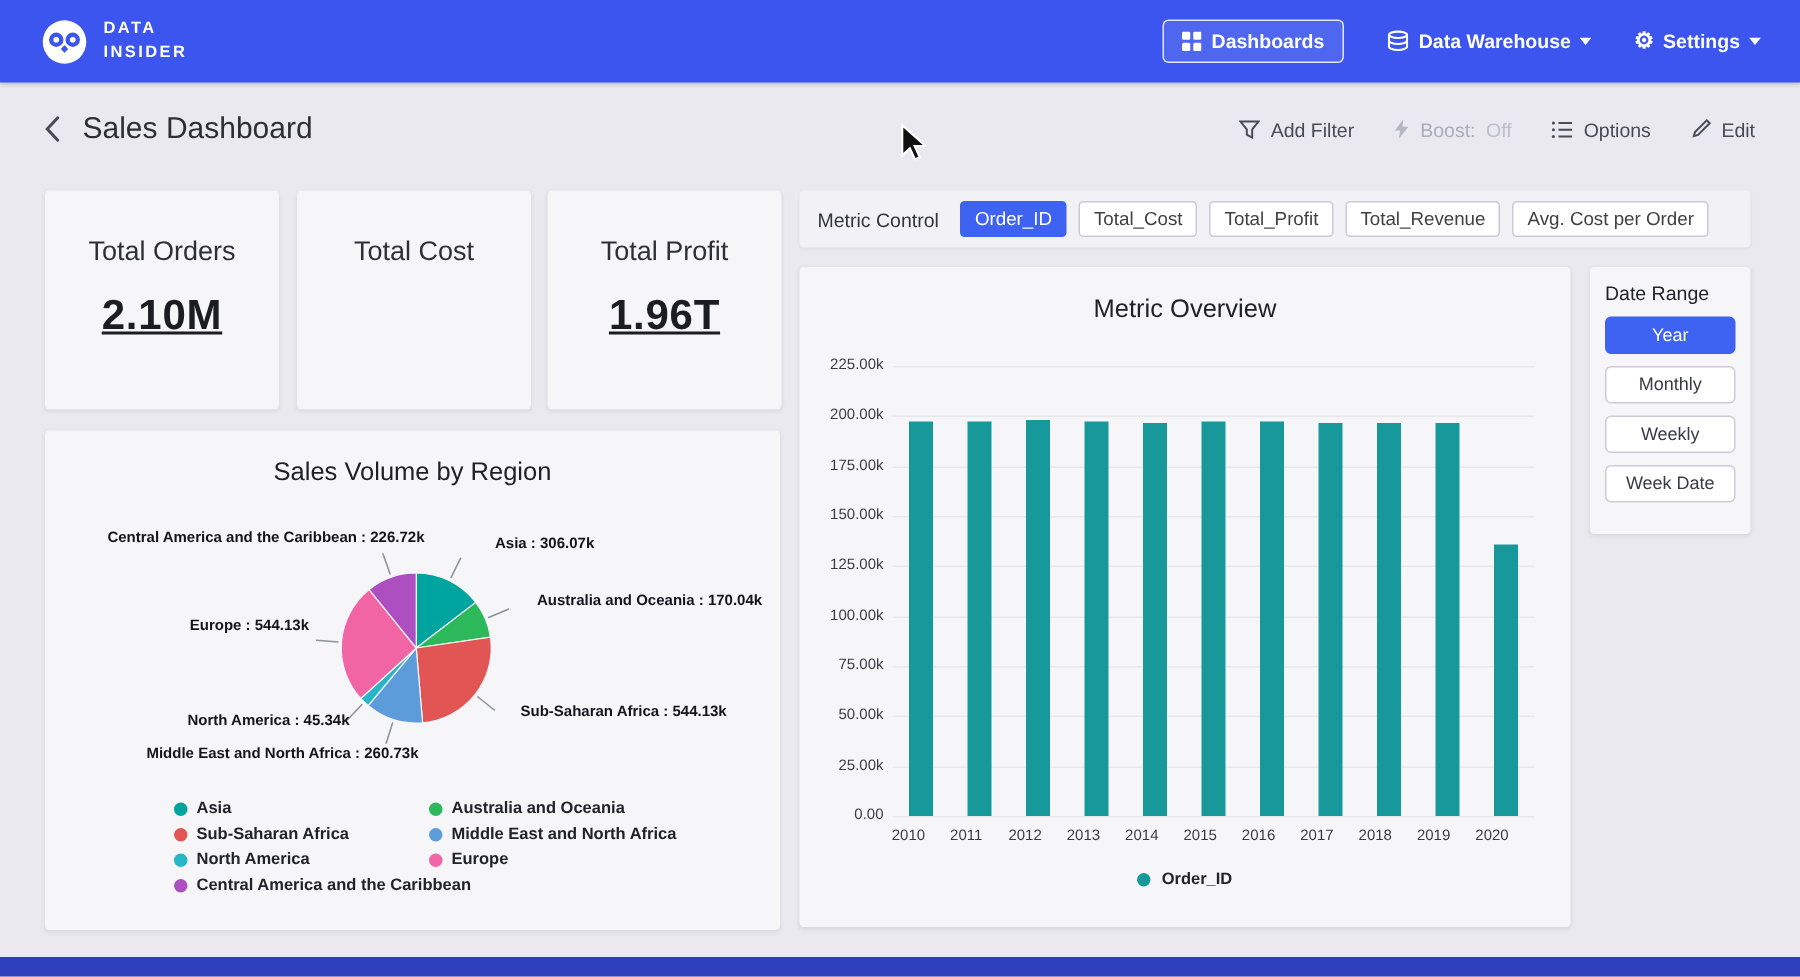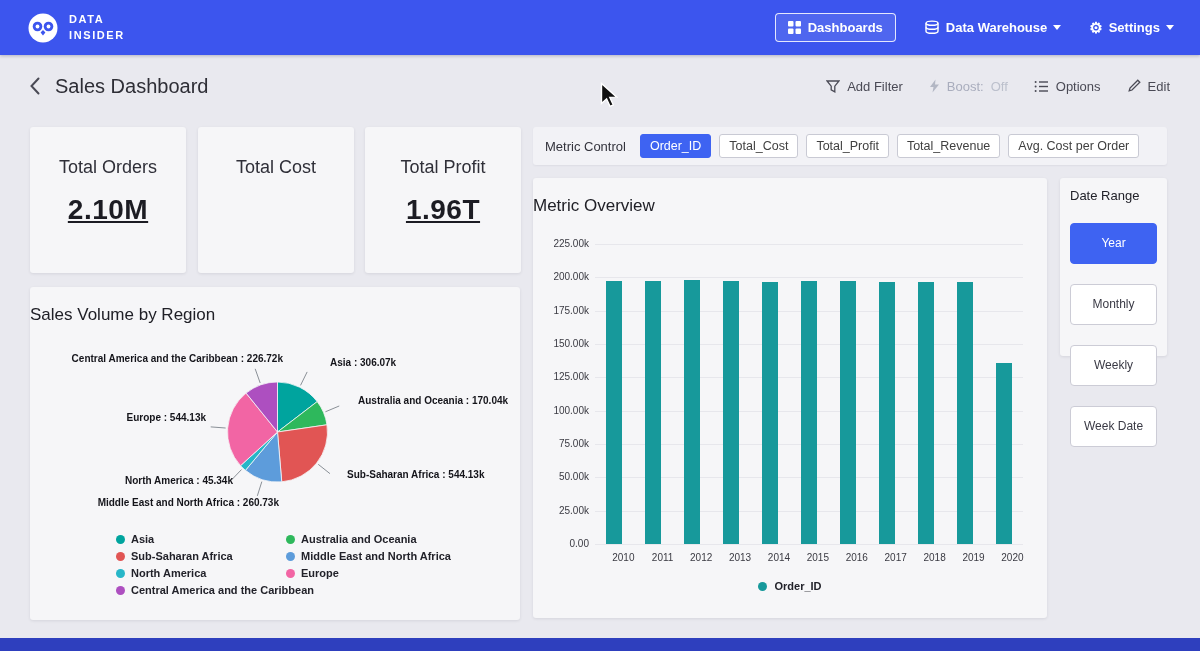--- a/index.html
+++ b/index.html
@@ -44,21 +44,21 @@
   .metric-bar { position:absolute; left:533px; top:127px; width:634px; height:38px; background:#f2f2f6;
     border-radius:3px; display:flex; align-items:center; padding:0 12px; gap:8px;
     box-shadow:0 1px 2px rgba(40,40,60,.06); }
   .metric-label { font-size:13px; color:#33333c; margin-right:6px; }
   .pill-btn { font-size:12.5px; color:#404040; background:#fff; border:1px solid #c9cad4;
     border-radius:3px; padding:4px 9px; cursor:pointer; font-family:inherit; }
   .pill-btn.active { background:#3e63f2; border-color:#3e63f2; color:#fff; }
 
   
   .pie-card { left:30px; top:287px; width:490px; height:333px; }
-  .chart-title { text-align:left; font-size:17px; color:#202027; padding-top:18px; }
+  .chart-title { text-align:center; font-size:17px; color:#202027; padding-top:18px; }
   #pie-overlay { position:absolute; inset:0; pointer-events:none; }
   .callout { position:absolute; font-size:10px; font-weight:bold; color:#14141a; white-space:nowrap; }
   .callout.r { text-align:right; }
   #co-0 { left:300px; top:70px; }
   #co-1 { left:328px; top:108px; }
   #co-2 { left:317px; top:182px; }
   #co-3 { left:25px;  top:210px; width:224px; }
   #co-4 { left:55px;  top:188px; width:148px; }
   #co-5 { left:48px;  top:125px; width:128px; }
   #co-6 { left:25px;  top:66px;  width:228px; }
@@ -66,28 +66,28 @@
   #pie-legend-col0 { left:86px; } #pie-legend-col1 { left:256px; }
   .legend-item { display:flex; align-items:center; gap:6px; font-size:11px; font-weight:bold; color:#22222a; }
   .legend-dot { width:9px; height:9px; border-radius:50%; flex:0 0 9px; }
 
   
   .bar-card { left:533px; top:178px; width:514px; height:440px; }
   #bar-plot { position:absolute; left:62px; top:66px; width:428px; height:300px; }
   .gridline { position:absolute; left:0; right:0; height:1px; background:#e7e7ec; }
   .ytick { position:absolute; left:-58px; width:52px; text-align:right; font-size:10px; color:#3a3a42; }
   .bar { position:absolute; bottom:0; width:16px; }
-  .xtick { position:absolute; bottom:-19px; width:40px; text-align:right; font-size:10px; color:#3a3a42; }
+  .xtick { position:absolute; bottom:-19px; width:40px; text-align:left; font-size:10px; color:#3a3a42; }
   .bar-legend { position:absolute; left:0; right:0; top:402px; display:flex; justify-content:center;
     align-items:center; gap:7px; font-size:11px; font-weight:bold; color:#22222a; }
 
   
   .date-card { left:1060px; top:178px; width:107px; height:178px; padding:10px; }
   .date-title { font-size:13px; color:#22222a; }
-  .drbtn { display:block; width:87px; height:41px; line-height:23px; margin:20px auto 0; text-align:center;
+  .drbtn { display:block; width:87px; height:25px; line-height:23px; margin:8px auto 0; text-align:center;
     font-size:12px; color:#3a3a45; background:#fff; border:1px solid #ccccd6; border-radius:4px;
     cursor:pointer; font-family:inherit; padding:0; }
   .drbtn.active { background:#3e63f2; border-color:#3e63f2; color:#fff; }
 
   .footer { position:absolute; left:0; right:0; bottom:0; height:13px; background:#2e3fbe; }
   #cursor { position:absolute; left:600px; top:82px; z-index:50; pointer-events:none; }
 </style>
 </head>
 <body>
 

